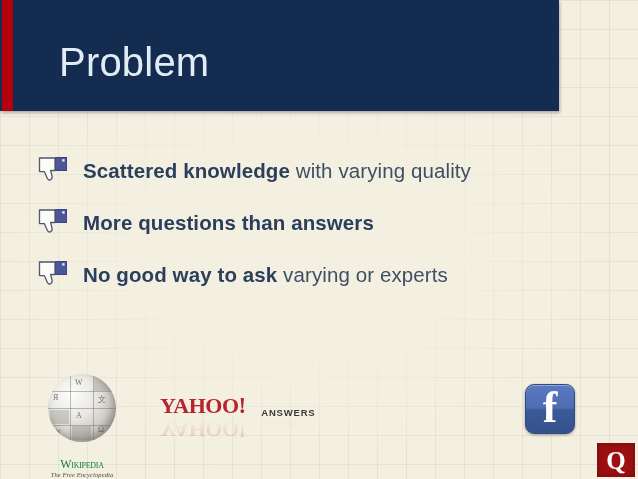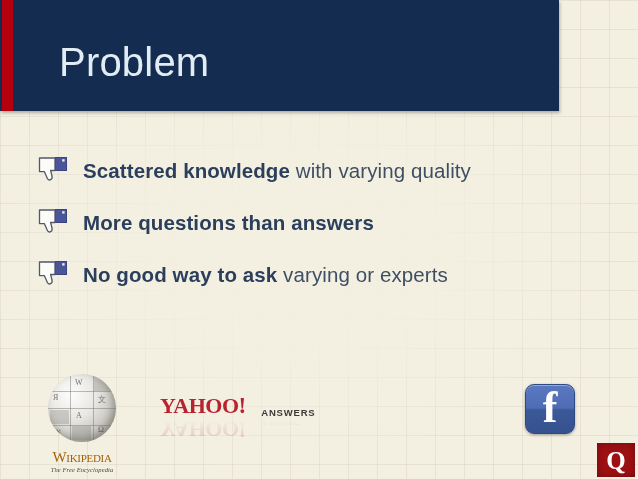--- a/index.html
+++ b/index.html
@@ -140,24 +140,24 @@
     background: rgba(110,108,100,0.45);
   }
   .wiki-globe .glyph {
     position: absolute;
     font-family: "Liberation Serif", serif;
     font-size: 8px;
     color: rgba(70,68,62,0.72);
     line-height: 1;
   }
   .wiki-name {
-    margin-top: 8px;
-    font-family: "Liberation Serif", serif;
-    font-size: 15px;
-    color: #a16207;
+    margin-top: 16px;
+    font-family: "Liberation Serif", serif;
+    font-size: 12px;
+    color: #15803d;
     letter-spacing: -0.3px;
     line-height: 1.05;
     font-variant: small-caps;
   }
   .wiki-tagline {
     font-family: "Liberation Serif", serif;
     font-size: 6.5px;
     font-style: italic;
     color: #4a483f;
     letter-spacing: 0.1px;

